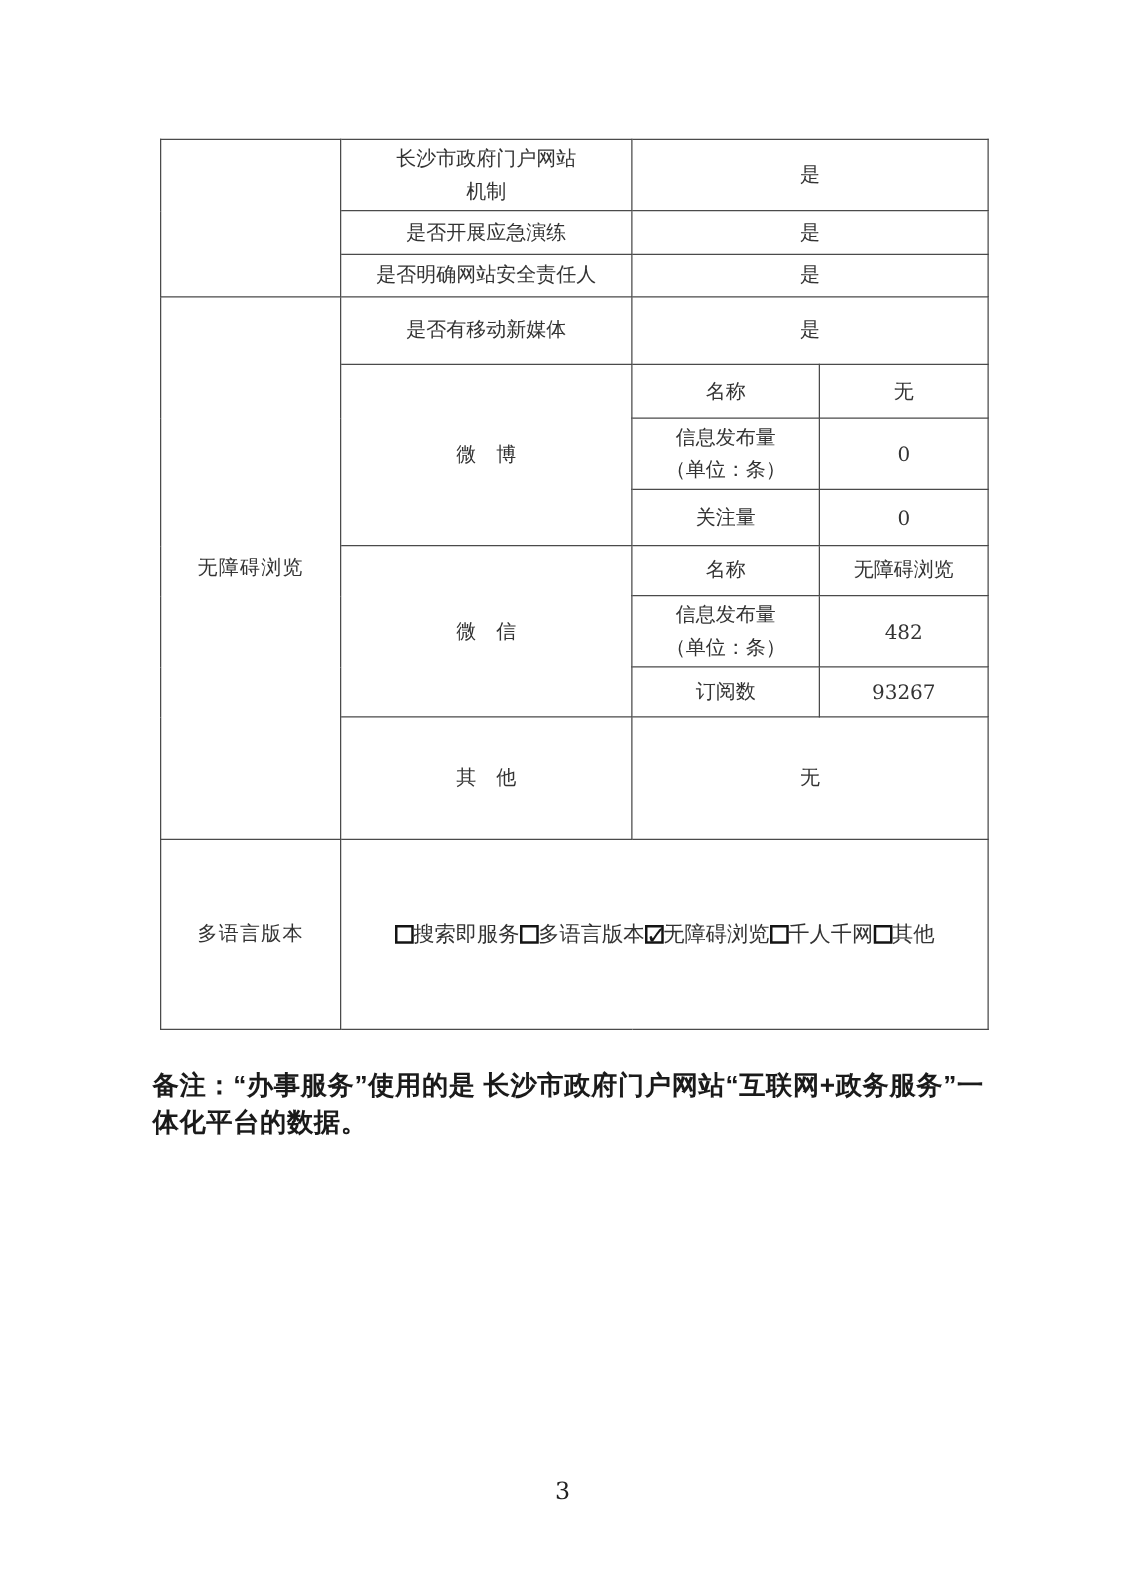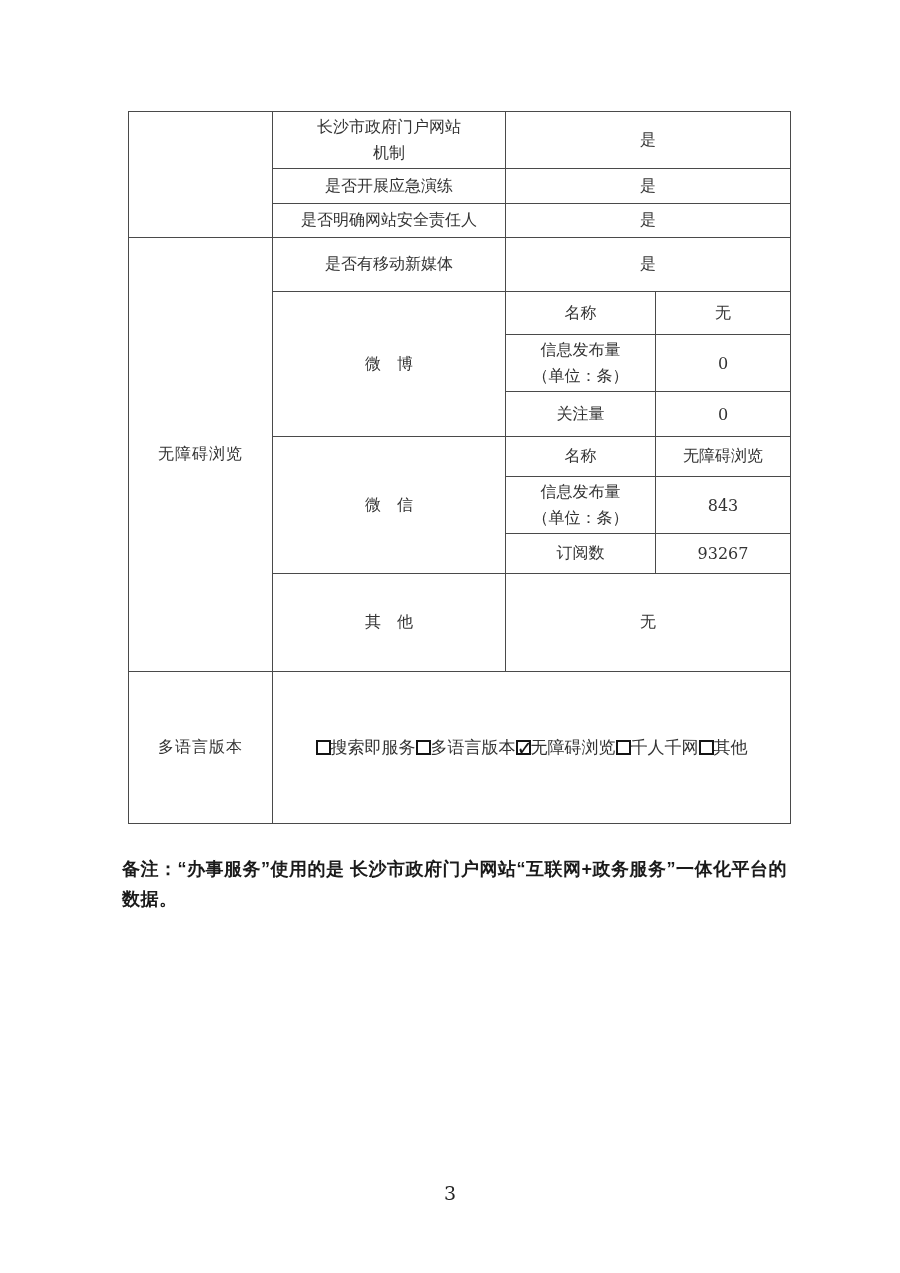--- a/index.html
+++ b/index.html
@@ -36,21 +36,21 @@
   }
   .checkbox.checked::after {
     content:"✓"; position:absolute; left:-1px; top:-6px;
     font-size:20px; font-weight:bold; color:#141414;
     font-family:"DejaVu Sans","Liberation Sans",sans-serif;
   }
   
   .note {
     position:absolute; left:122px; top:854px; width:672px;
     font-family:"Liberation Sans","DejaVu Sans",sans-serif;
-    font-weight:bold; font-size:18px; line-height:30px;
+    font-weight:bold; font-size:21px; line-height:30px;
     color:#1a1a1a; letter-spacing:0.5px;
   }
   .page-number {
     position:absolute; left:0; top:1182px; width:100%;
     text-align:center; font-size:19px; color:#222222;
   }
 </style>
 </head>
 <body>
 
@@ -96,21 +96,21 @@
       <td>0</td>
     </tr>
     <tr class="r8">
       <td rowspan="3">微　信</td>
       <td>名称</td>
       <td>无障碍浏览</td>
     </tr>
     <tr class="r9">
       <td class="pre">信息发布量
 （单位：条）</td>
-      <td>843</td>
+      <td>482</td>
     </tr>
     <tr class="r10">
       <td>订阅数</td>
       <td>93267</td>
     </tr>
     <tr class="r11">
       <td>其　他</td>
       <td colspan="2">无</td>
     </tr>
     <tr class="r12">

